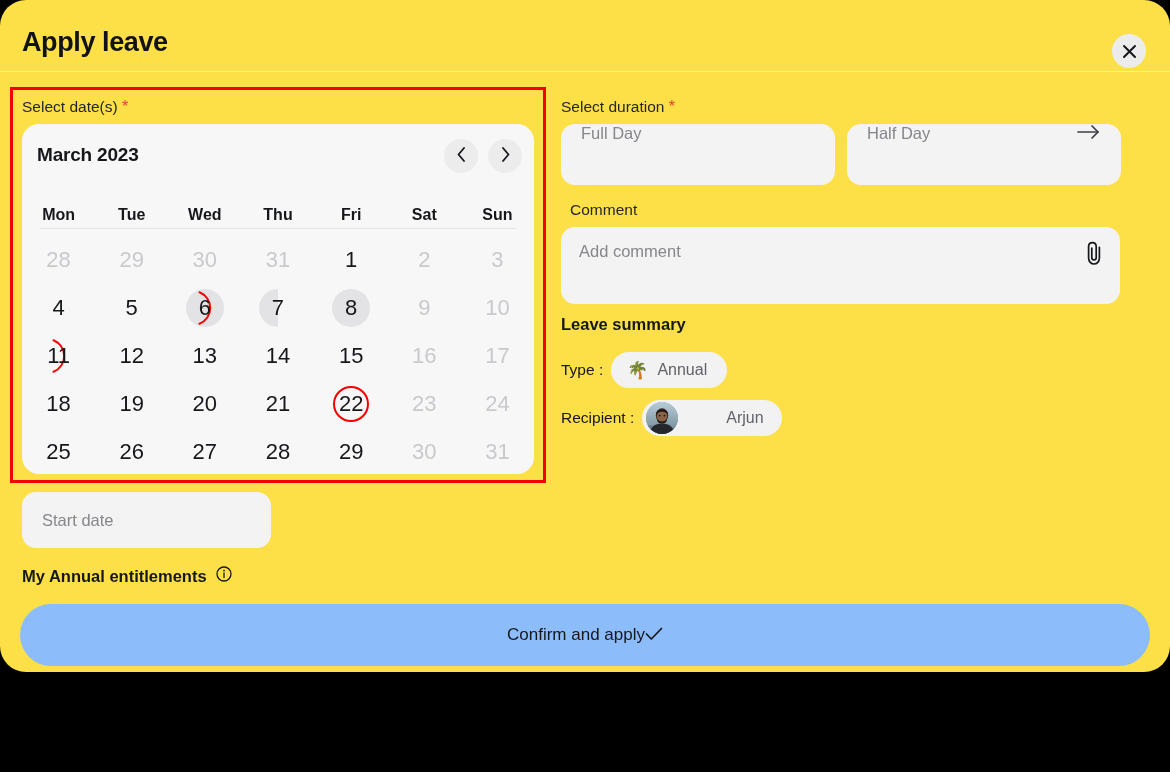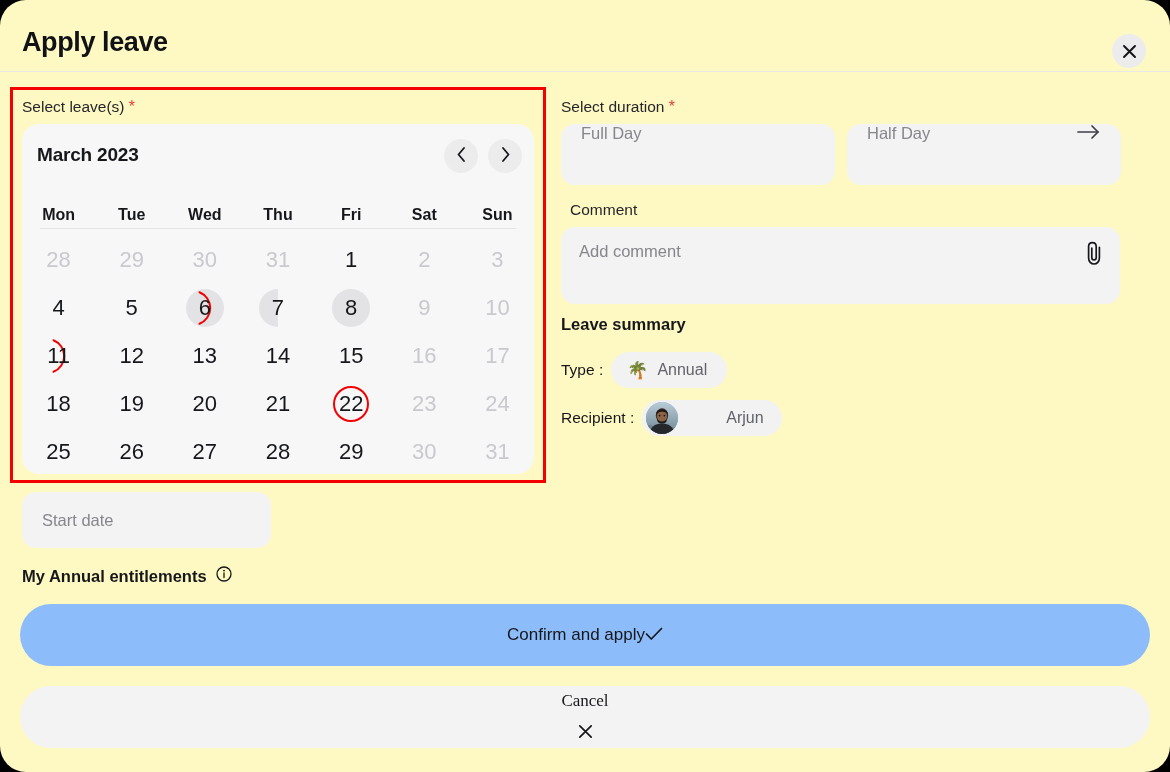--- a/index.html
+++ b/index.html
@@ -4,22 +4,22 @@
 <style>
   * { box-sizing: border-box; margin: 0; padding: 0; }
   html, body {
     width: 1170px; height: 772px;
     background: #000;
     font-family: "Liberation Sans", sans-serif;
     overflow: hidden;
   }
   .modal {
     position: absolute; left: 0; top: 0;
-    width: 1170px; height: 772px;
-    background: #fef9c3;
+    width: 1170px; height: 672px;
+    background: #fde047;
     border-radius: 26px;
     overflow: hidden;
   }
 
   
   .hdr {
     position: absolute; left: 0; top: 0; width: 1170px; height: 72px;
     border-bottom: 1.5px solid #e8e8e8;
   }
   .hdr-title {
@@ -199,21 +199,21 @@
     <button class="close-btn">
       <span>
         <svg width="15" height="15" viewBox="0 0 15 15" fill="none">
           <path d="M2 2 L13 13 M13 2 L2 13" stroke="#16171b" stroke-width="2" stroke-linecap="round"></path>
         </svg>
       </span>
     </button>
   </div>
 
   <div class="field-label lbl-dates">
-    <span>Select leave(s)</span>
+    <span>Select date(s)</span>
     <span class="req">*</span>
   </div>
 
   <div class="cal-card">
     <div class="cal-head">March 2023</div>
     <div class="cal-nav">
       <button class="nav-btn">
         <span>
           <svg width="9" height="15" viewBox="0 0 9 15" fill="none">
             <path d="M7 1 L1.5 7.5 L7 14" stroke="#16171b" stroke-width="1.8" stroke-linecap="round" stroke-linejoin="round"></path>

